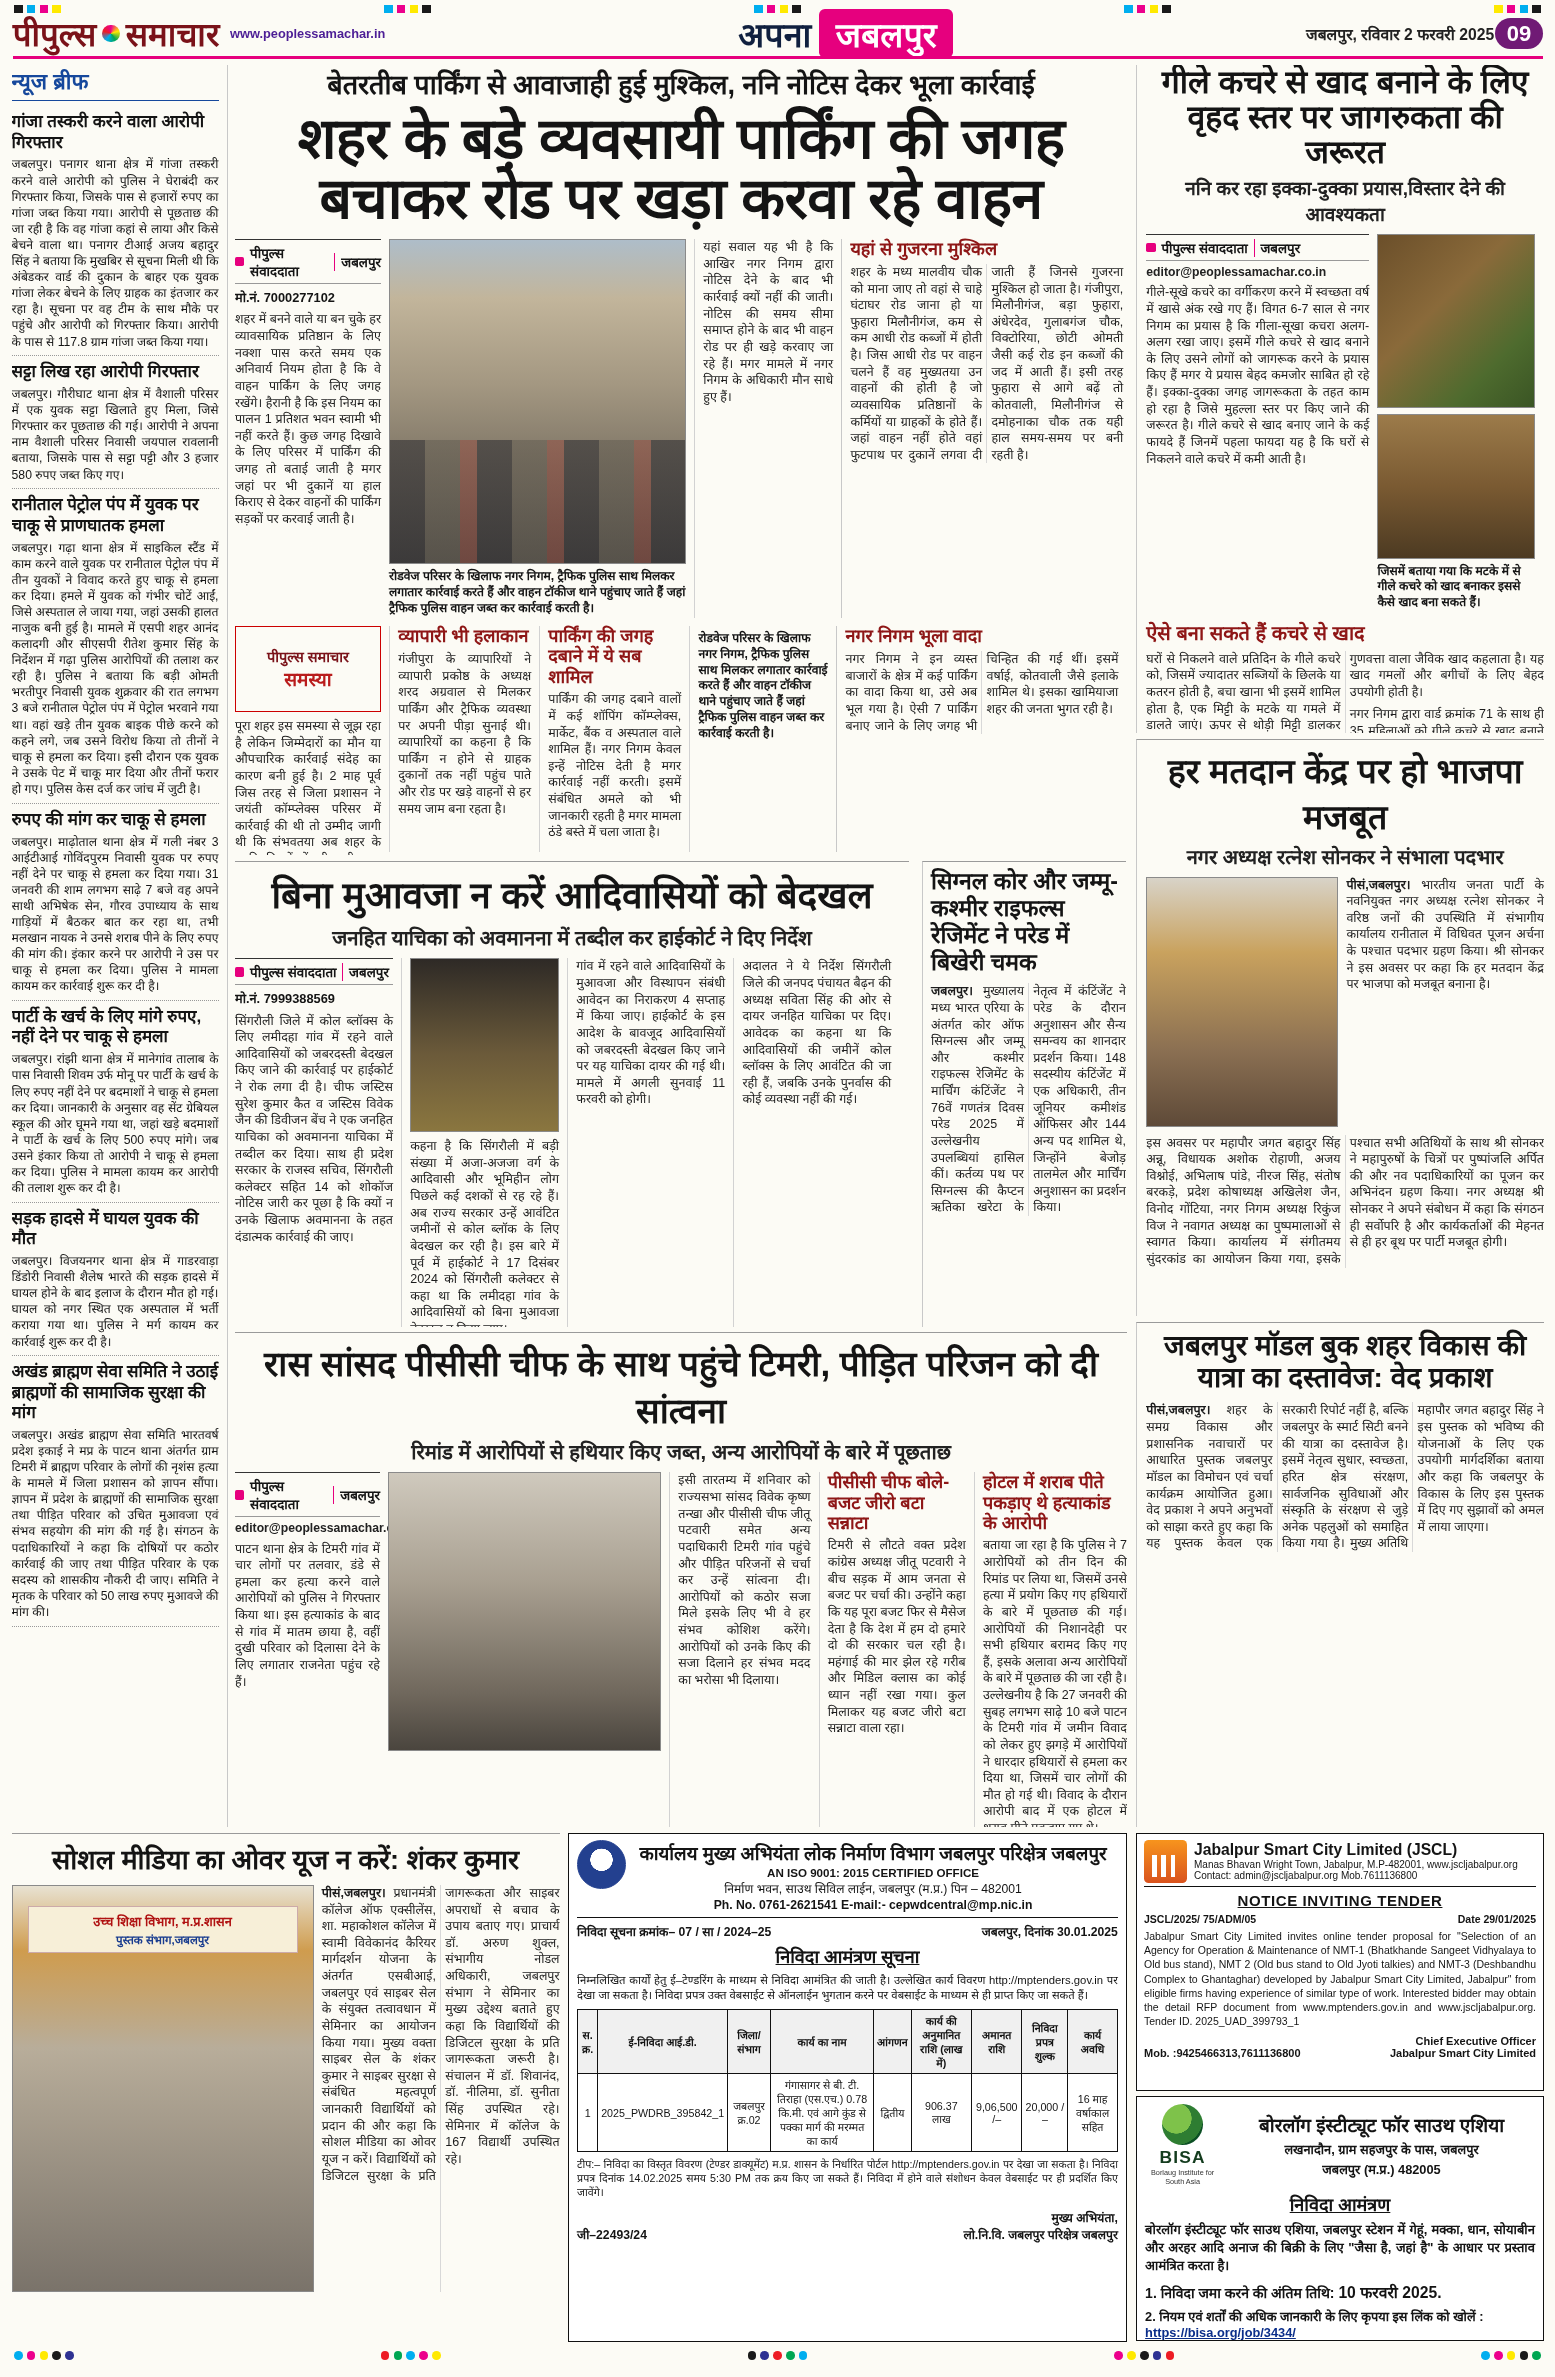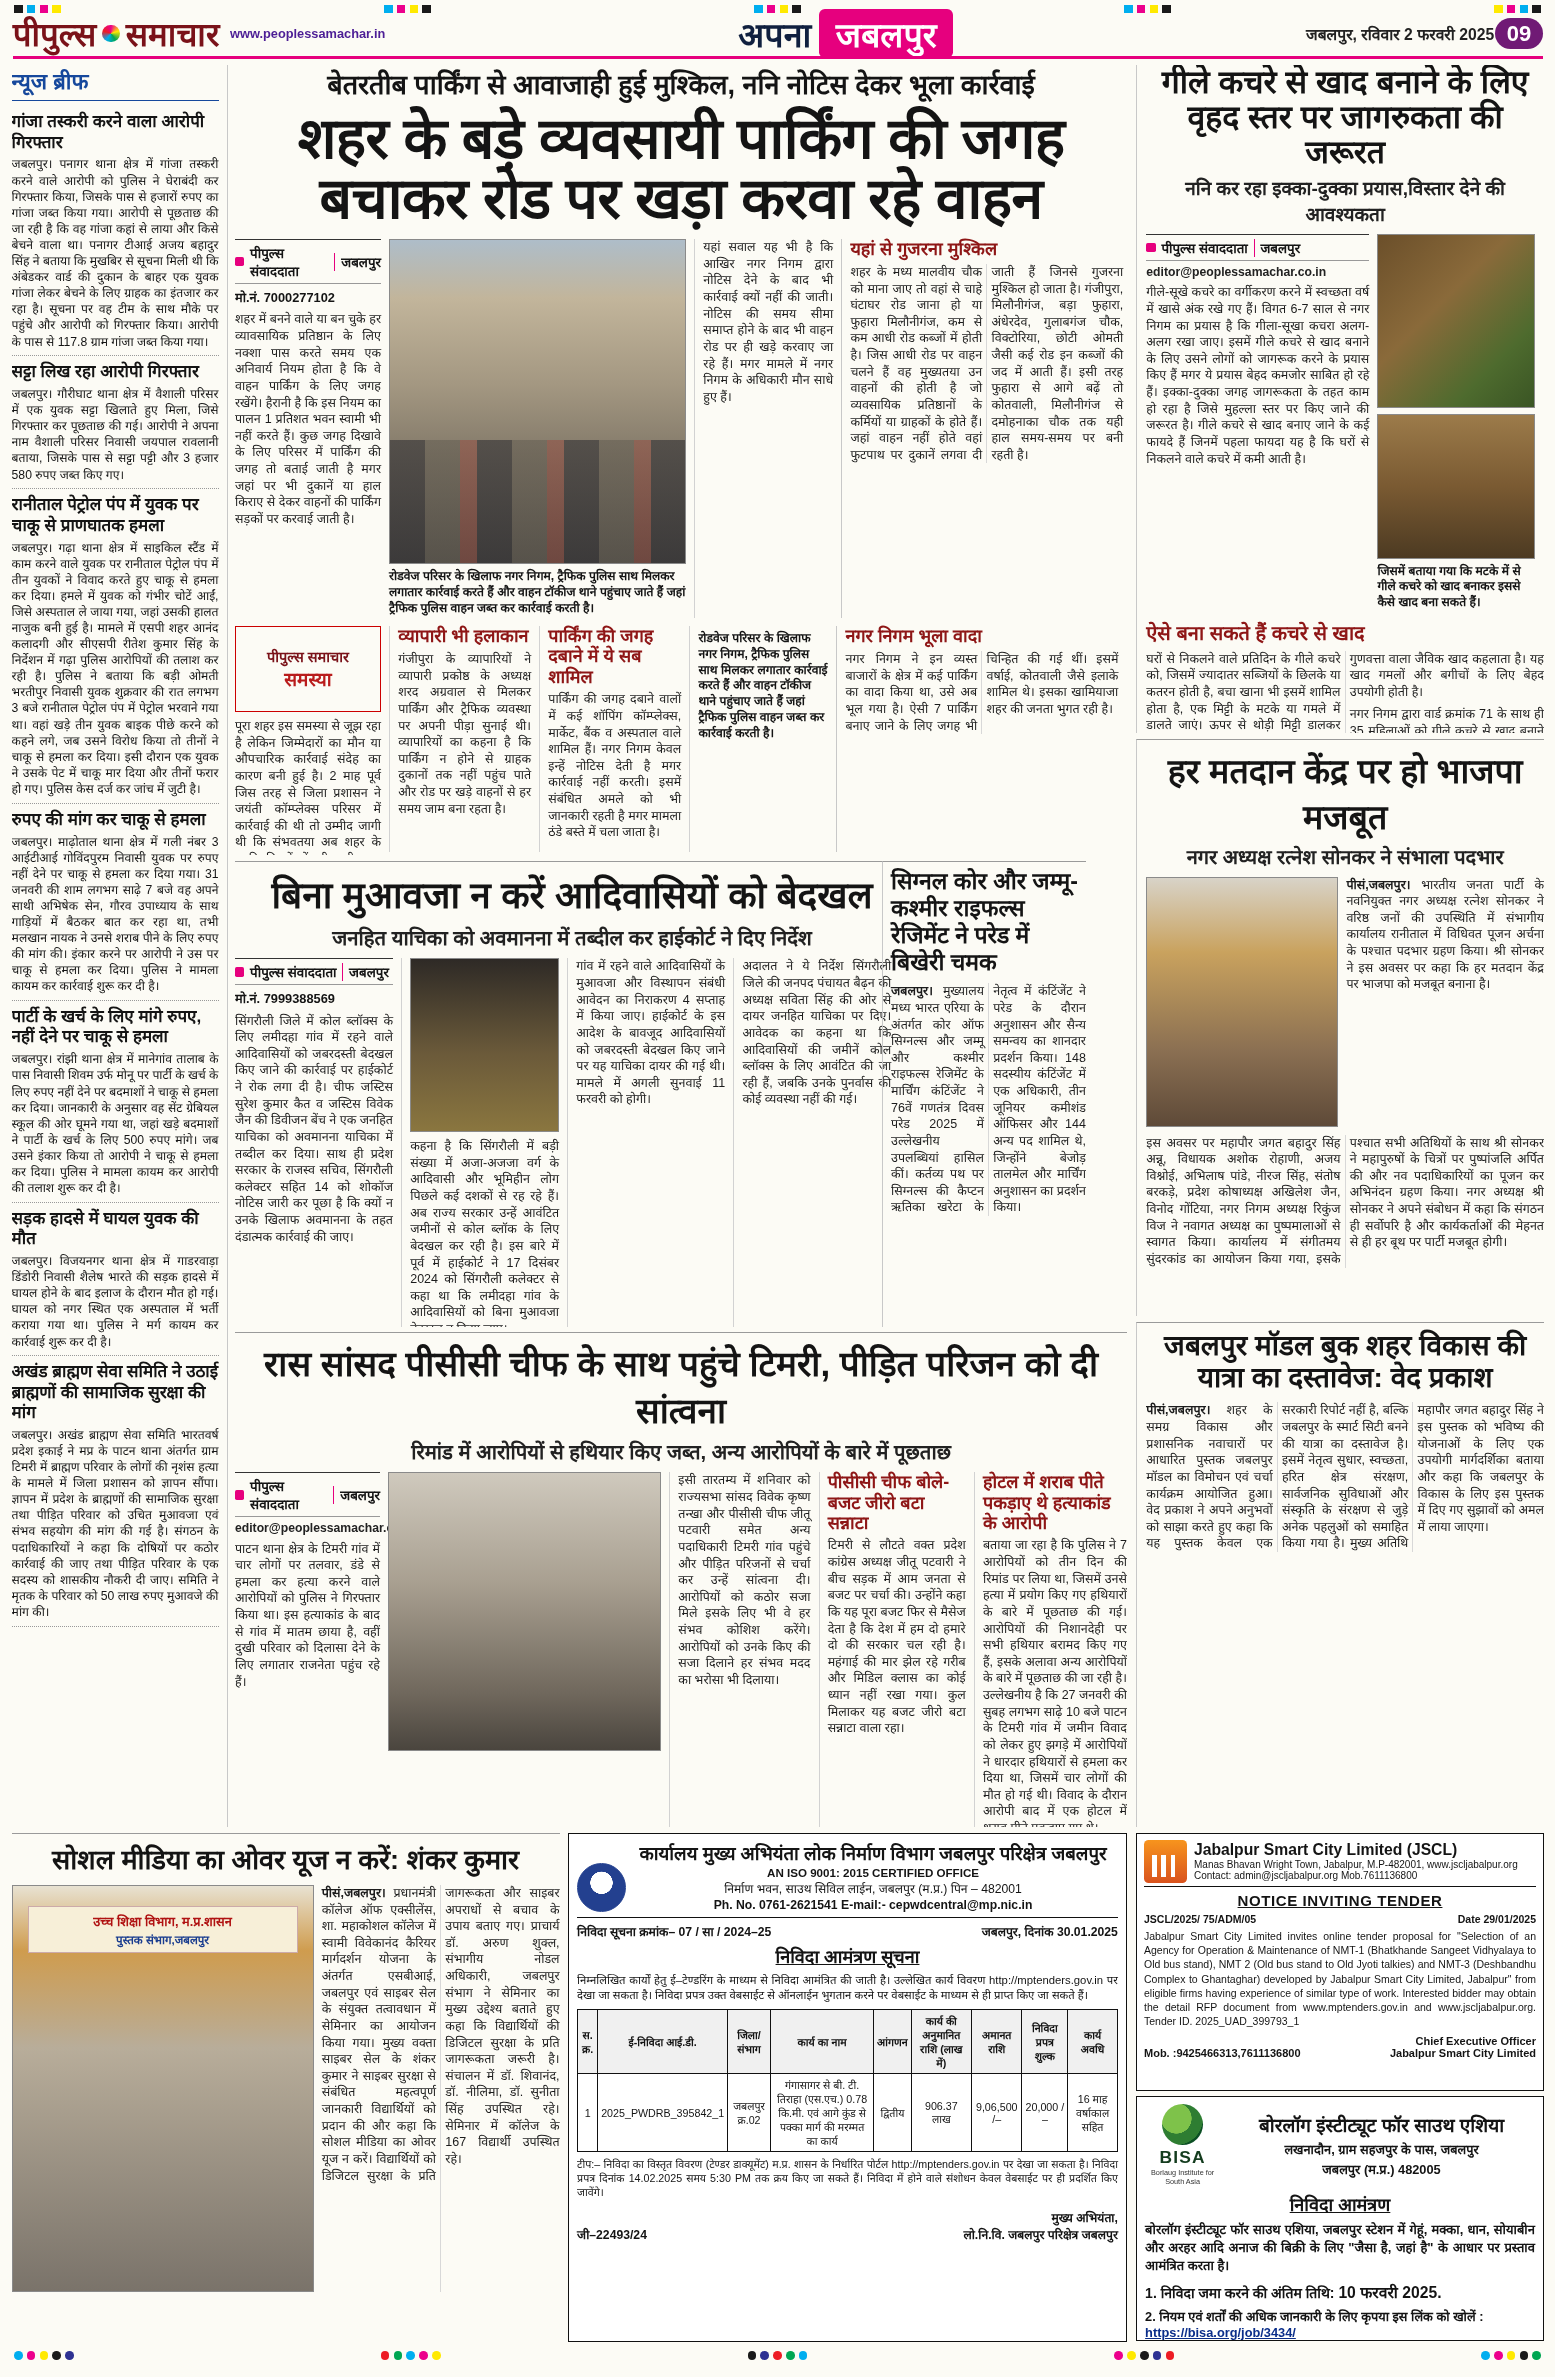--- a/index.html
+++ b/index.html
@@ -95,21 +95,21 @@
 .ph-bjp{width:192px;height:250px;flex:0 0 auto}
 .bjp-txt{flex:1}
 .bjp-bottom{margin-top:8.1px}
 
 #hc{left:235px;top:861px;width:674px;height:466px;border-top:0.6px solid #9a9a9a;padding-top:5.8px}
 #hc h2{font-size:37px;text-align:center;font-weight:bold;margin-bottom:4.6px}
 .hc-grid{display:flex;gap:8.1px}
 .hc-c{width:158px}
 .hc-c + .hc-c{border-left:0.6px solid #d2d2d2;padding-left:8.1px}
 
-#parade{left:882px;top:861px;width:204px;height:466px;border-top:0.6px solid #9a9a9a;border-left:0.6px solid #c8c8c8;padding:5.8px 0 0 8.1px}
+#parade{left:922px;top:861px;width:204px;height:466px;border-top:0.6px solid #9a9a9a;border-left:0.6px solid #c8c8c8;padding:5.8px 0 0 8.1px}
 #parade h2{font-size:23px;line-height:1.18;font-weight:bold;margin-bottom:7px}
 
 #timri{left:235px;top:1332px;width:892px;height:495px;border-top:0.6px solid #9a9a9a;padding-top:5.8px}
 #timri h2{font-size:35px;text-align:center;font-weight:bold;margin-bottom:4.6px}
 .t-grid{display:flex;gap:8.1px}
 .t-c1{width:145px}
 .t-photo{width:273px;flex:0 0 auto}
 .t-c2{width:142px;border-left:0.6px solid #d2d2d2;padding-left:8.1px}
 .t-c3{width:148px;border-left:0.6px solid #d2d2d2;padding-left:8.1px}
 .t-c4{width:154px;border-left:0.6px solid #d2d2d2;padding-left:8.1px}
@@ -117,21 +117,21 @@
 #model{left:1136px;top:1322px;width:408px;height:505px;border-left:0.6px solid #c8c8c8;border-top:0.6px solid #9a9a9a;padding:7px 0 0 9.3px}
 #model h2{font-size:28px;text-align:center;font-weight:bold;line-height:1.15;margin-bottom:8.1px}
 .threecol{columns:3;column-gap:9.3px;column-rule:0.6px solid #d8d8d8}
 
 #social{left:11.6px;top:1833px;width:548px;height:509px;border-top:0.6px solid #9a9a9a;padding-top:5.8px}
 #social h2{font-size:27px;font-weight:bold;text-align:center;margin-bottom:8.1px}
 .s-grid{display:flex;gap:8.1px}
 .s-txt{flex:1}
 
 #pwd{left:568px;top:1833px;width:559px;height:509px;border:1.7px solid #111;padding:5.8px 8.1px;background:#fff}
-.pwd-head{display:flex;align-items:flex-end;gap:2px;border-bottom:1.2px solid #111;padding-bottom:4.6px}
+.pwd-head{display:flex;align-items:flex-start;gap:2px;border-bottom:1.2px solid #111;padding-bottom:4.6px}
 .emblem{width:49px;height:49px;border-radius:50%;background:radial-gradient(circle at 50% 40%,#fff 0 30%,#23408f 31% 100%);border:1.7px solid #23408f;flex:0 0 auto}
 .pwd-head-center{flex:1;text-align:center}
 .pwd-office{font-size:18.6px;font-weight:bold}
 .pwd-iso{font-size:11.6px;font-weight:bold;margin-top:1.2px}
 .pwd-addr{font-size:12.2px;margin-top:1.2px}
 .pwd-contact{font-size:12.2px;font-weight:bold;margin-top:1.2px}
 .pwd-refrow{display:flex;justify-content:space-between;font-size:12.2px;font-weight:bold;margin:4.6px 0}
 .pwd-title{text-align:center;font-size:18px;font-weight:bold;text-decoration:underline;margin-bottom:4.6px}
 .pwd-intro{font-size:11.3px;line-height:1.35;text-align:justify;margin-bottom:5.8px}
 .pwd-table{width:100%;border-collapse:collapse;font-size:10.7px}

